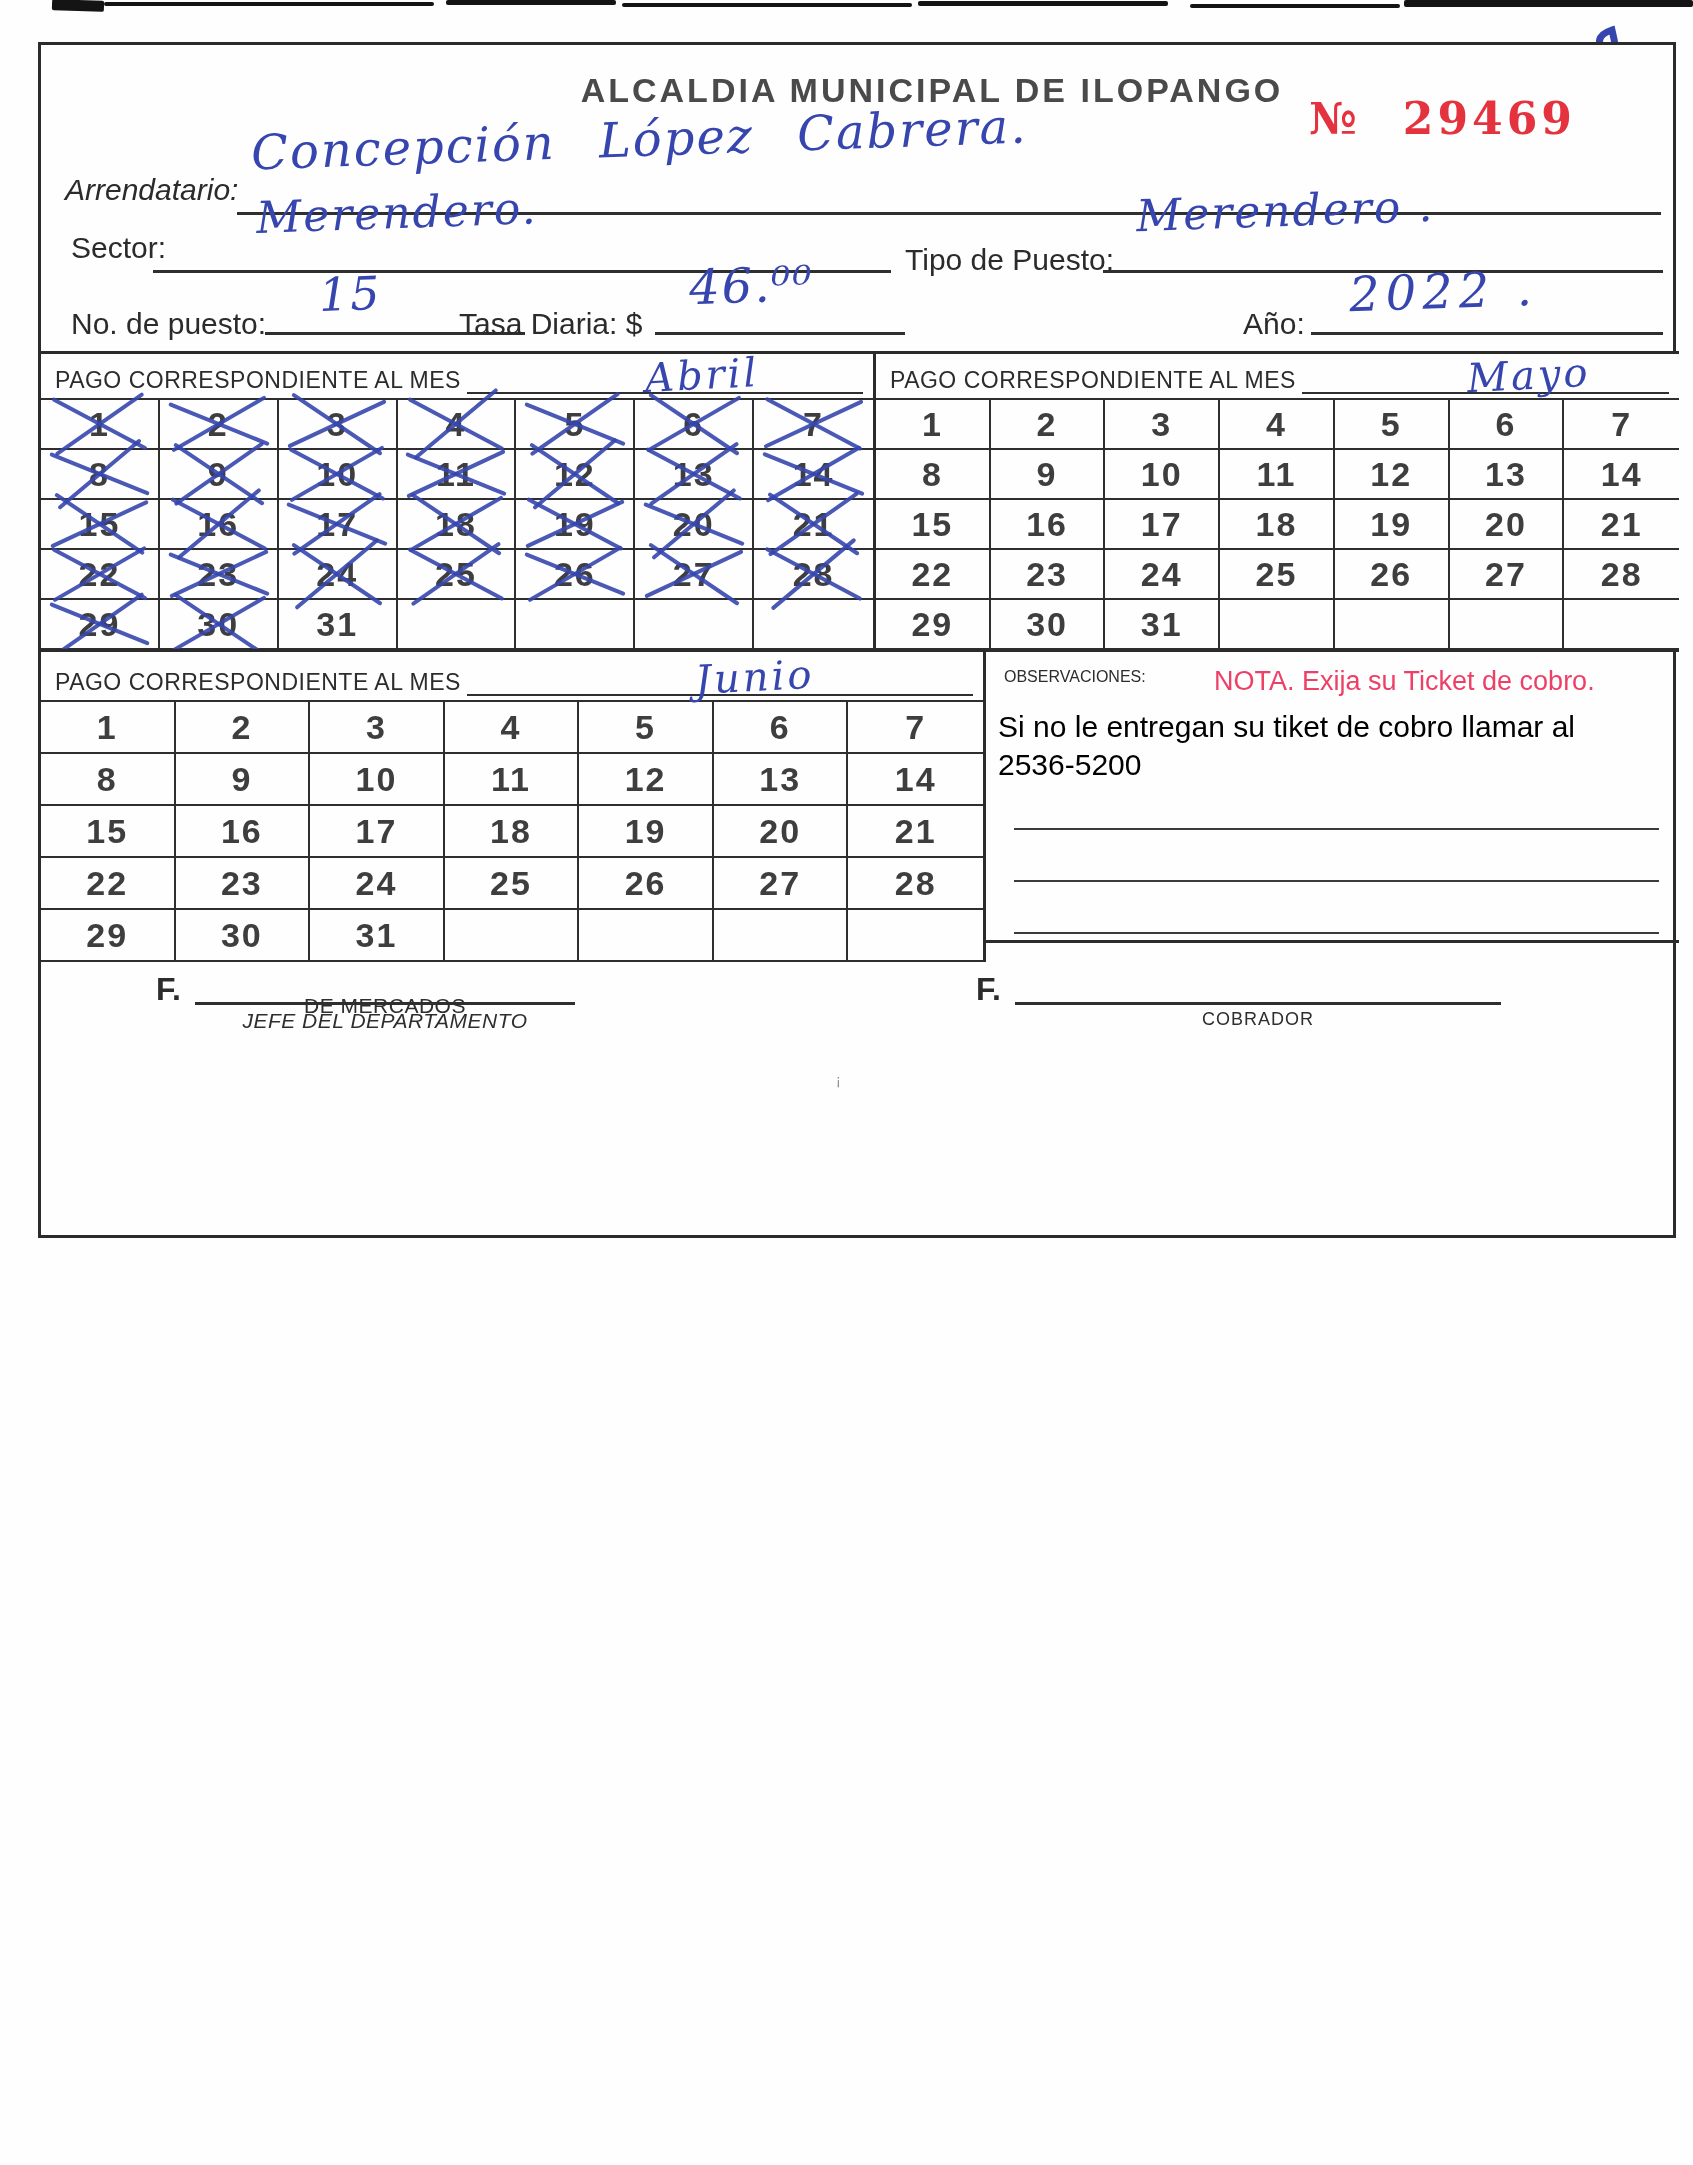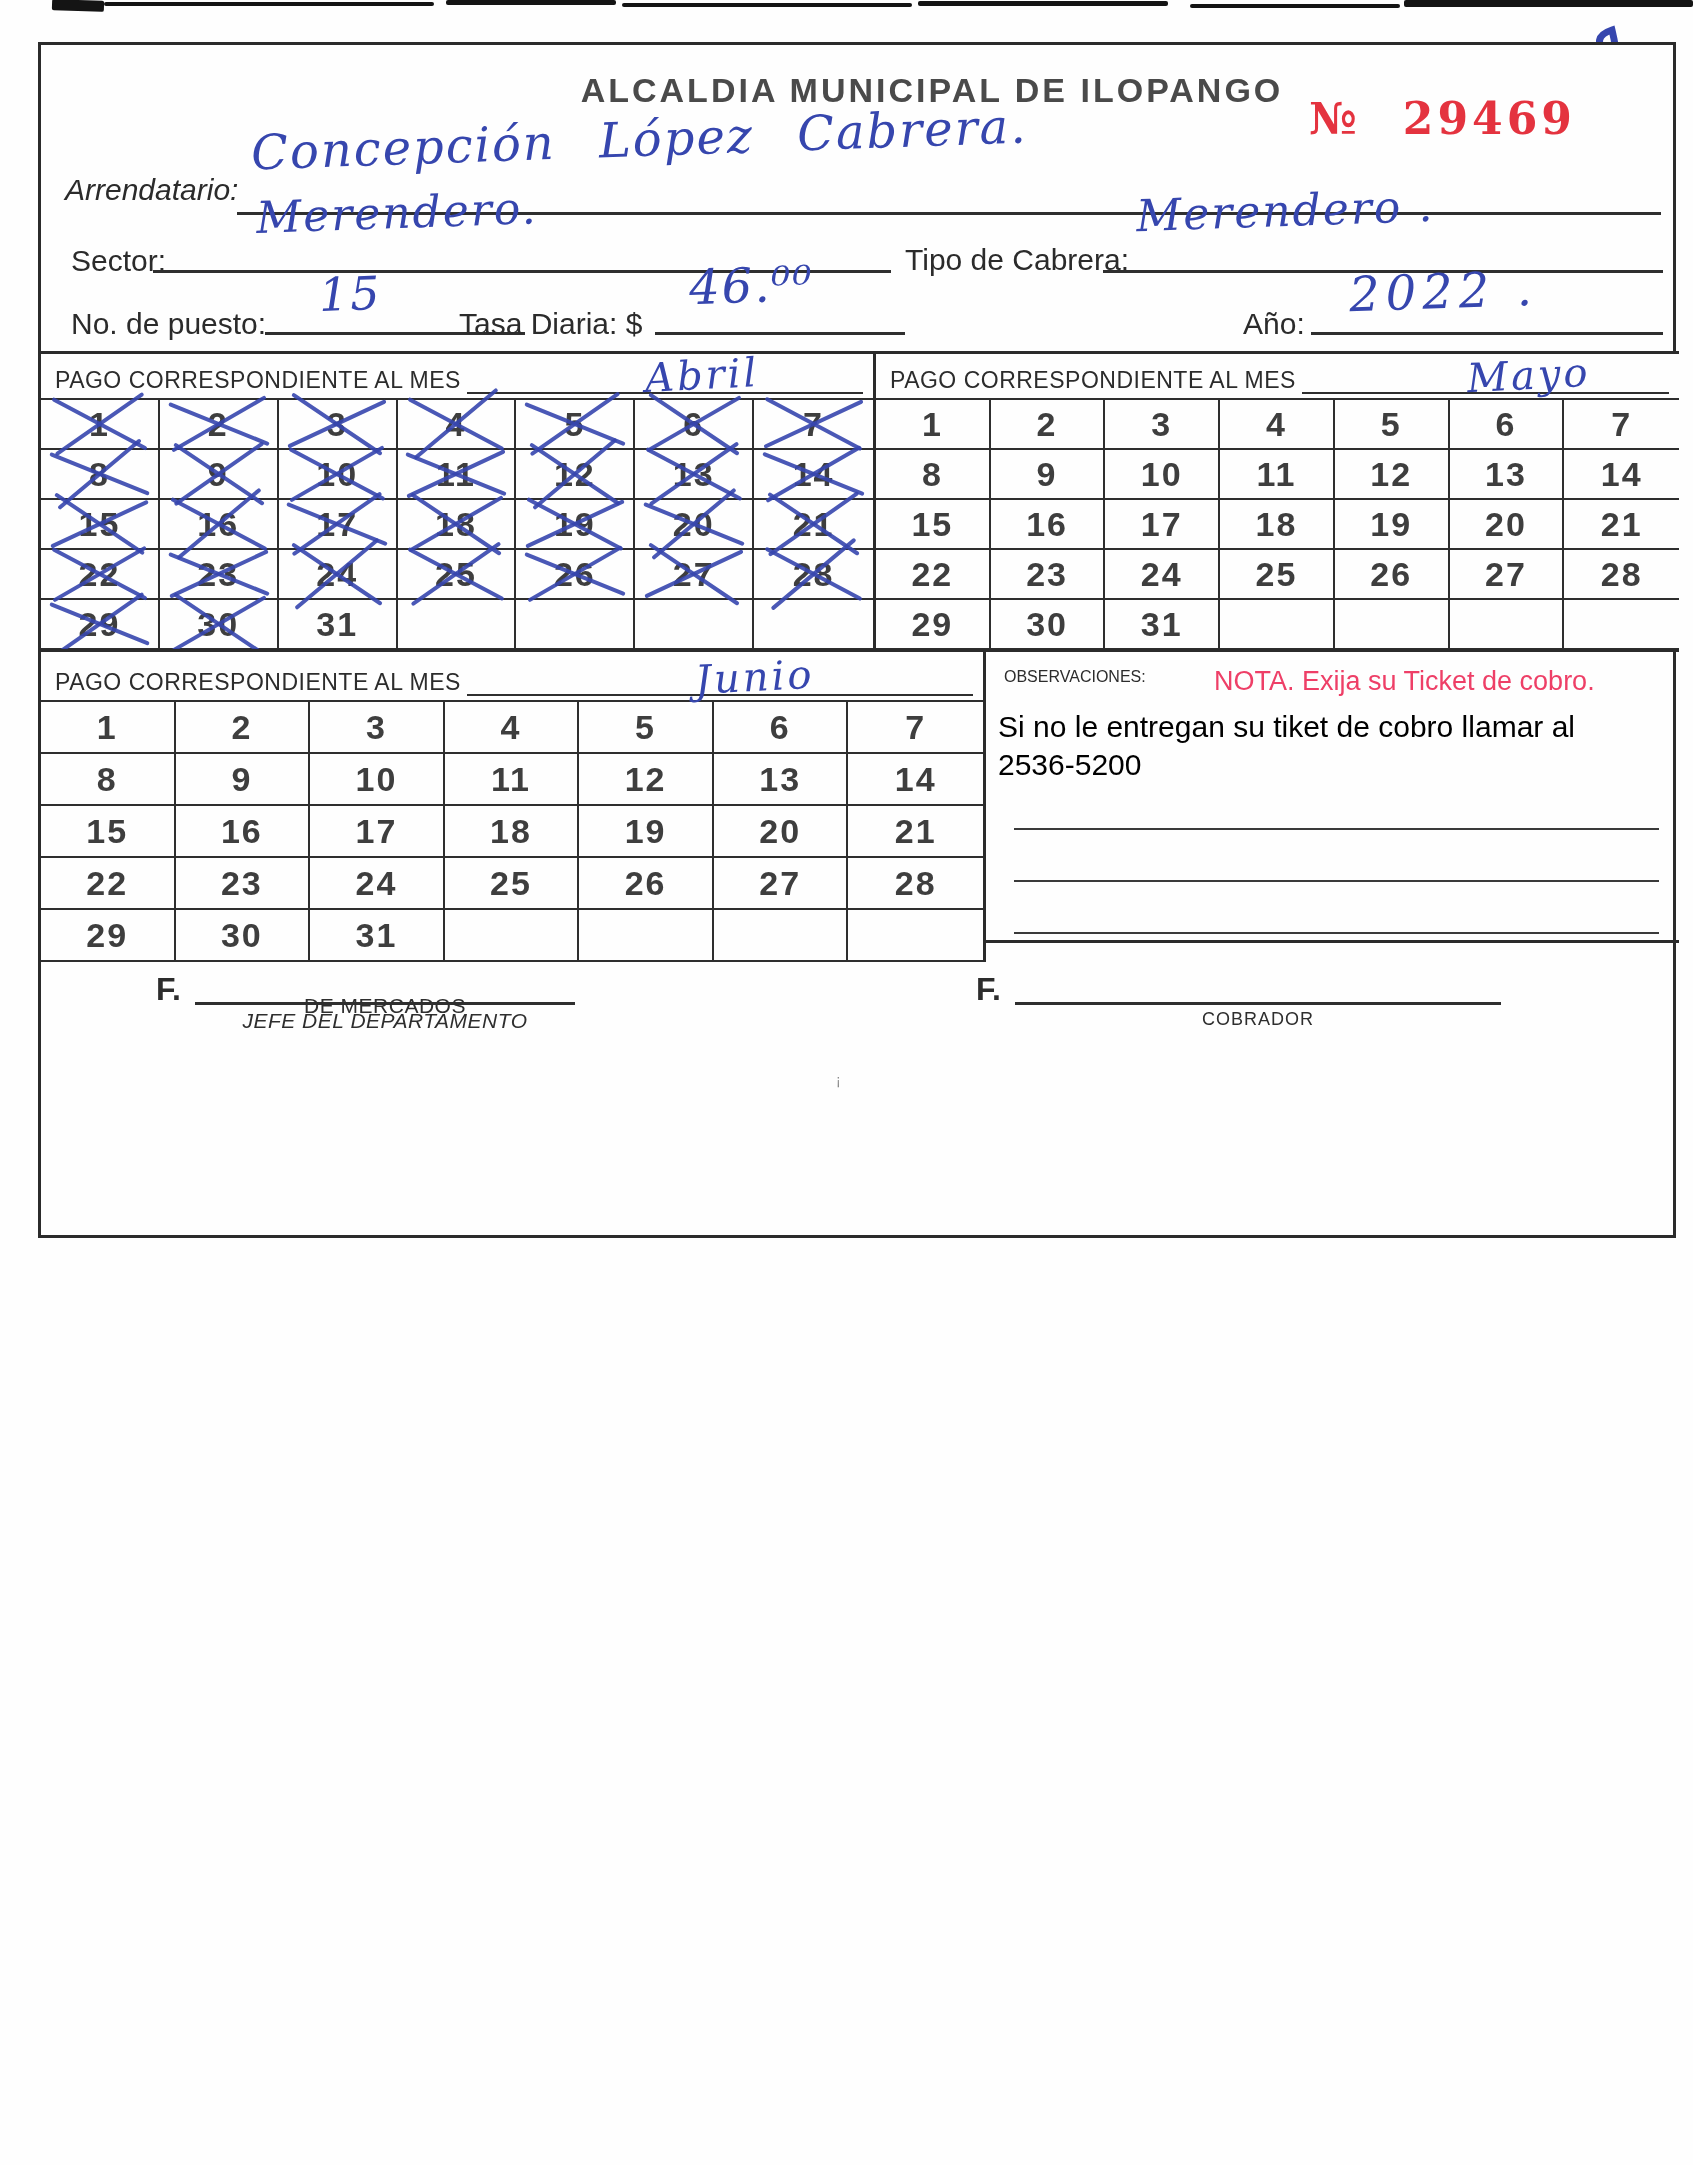--- a/index.html
+++ b/index.html
@@ -84,24 +84,24 @@
     <div class="title">ALCALDIA MUNICIPAL DE ILOPANGO</div>
 
     <div class="stamp">
       <span class="no">№</span><span>29469</span>
     </div>
 
     <div class="lbl" style="left:24px;top:128px;font-style:italic;">Arrendatario:</div>
     <div class="fline" style="left:196px;top:125px;width:1424px;height:45px;"></div>
     <div class="hand" style="left:210px;top:66px;font-size:48px;word-spacing:26px;">Concepción López Cabrera.</div>
 
-    <div class="lbl" style="left:30px;top:199px;text-align:center;">Sector:</div>
+    <div class="lbl" style="left:30px;top:186px;text-align:center;">Sector:</div>
     <div class="fline" style="left:112px;top:196px;width:738px;height:32px;"></div>
     <div class="hand" style="left:215px;top:142px;font-size:44px;">Merendero.</div>
-    <div class="lbl" style="left:864px;top:198px;">Tipo de Cabrera:</div>
+    <div class="lbl" style="left:864px;top:198px;">Tipo de Puesto:</div>
     <div class="fline" style="left:1062px;top:196px;width:560px;height:32px;"></div>
     <div class="hand" style="left:1095px;top:140px;font-size:44px;">Merendero .</div>
 
     <div class="lbl" style="left:30px;top:262px;">No. de puesto:</div>
     <div class="fline" style="left:224px;top:258px;width:260px;height:32px;"></div>
     <div class="hand" style="left:278px;top:222px;font-size:46px;">15</div>
     <div class="lbl" style="left:418px;top:262px;">Tasa Diaria: $</div>
     <div class="fline" style="left:614px;top:258px;width:250px;height:32px;"></div>
     <div class="hand" style="left:648px;top:212px;font-size:48px;">46.⁰⁰</div>
     <div class="lbl" style="left:1202px;top:262px;">Año:</div>

